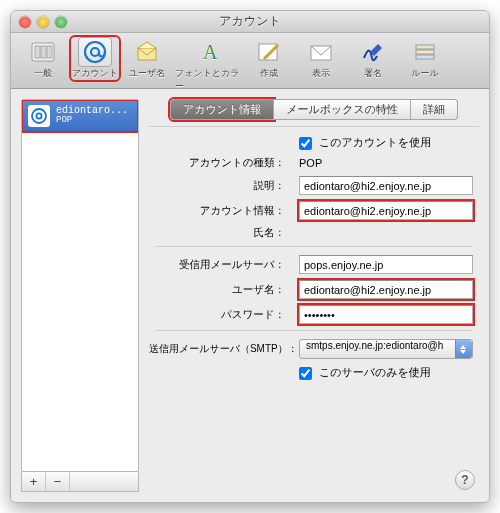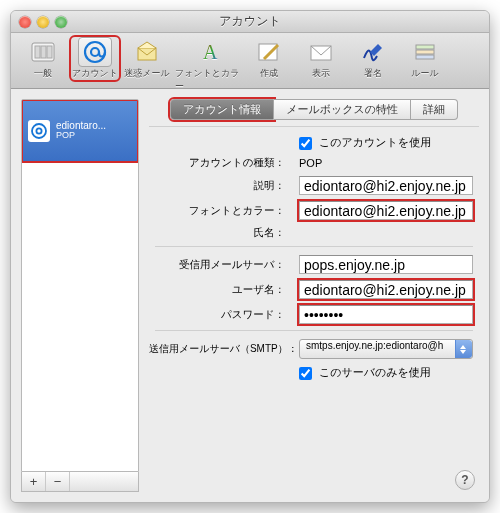--- a/index.html
+++ b/index.html
@@ -15,38 +15,38 @@
   .title { position: absolute; left: 0; right: 0; text-align: center; font-size: 12px; color: #3a3a3a; text-shadow: 0 1px 0 #fff; }
   .toolbar { height: 56px; background: linear-gradient(#e6e6e6,#c9c9c9); border-bottom: 1px solid #9e9e9e; display: flex; align-items: flex-start; padding: 4px 8px 0 8px; gap: 4px; }
   .tb-item { width: 48px; display: flex; flex-direction: column; align-items: center; font-size: 9px; color: #444; text-shadow: 0 1px 0 #fff; }
   .tb-icon { width: 34px; height: 30px; border-radius: 4px; display: flex; align-items: center; justify-content: center; }
   .tb-item.selected .tb-icon { background: linear-gradient(#f6f6f6,#e0e0e0); border: 1px solid #a8a8a8; box-shadow: inset 0 1px 0 #fff; }
   .tb-item.selected { outline: 2px solid #d12a2a; outline-offset: 0; border-radius: 4px; }
   svg { display: block; }
   .body { flex: 1; display: flex; padding: 10px; gap: 10px; background: #ececec; }
   .sidebar { width: 118px; display: flex; flex-direction: column; }
   .list { flex: 1; background: #fff; border: 1px solid #b8b8b8; border-radius: 2px 2px 0 0; overflow: hidden; }
-  .list-item { padding: 20px 6px; color: #fff; background: linear-gradient(#5b8fd8,#3a6fc4); outline: 2px solid #d12a2a; outline-offset: -1px; display: flex; gap: 6px; }
+  .list-item { padding: 5px 6px; color: #fff; background: linear-gradient(#5b8fd8,#3a6fc4); outline: 2px solid #d12a2a; outline-offset: -1px; display: flex; gap: 6px; font-family: Liberation Mono, monospace; }
   .list-item .li-icon { width: 22px; height: 22px; background: #fff; border-radius: 3px; display: flex; align-items: center; justify-content: center; }
   .li-text { display: flex; flex-direction: column; line-height: 1.1; font-size: 10px; }
   .li-text .sub { font-size: 9px; opacity: 0.95; }
   .sidebar-footer { height: 20px; background: linear-gradient(#fdfdfd,#e2e2e2); border: 1px solid #b8b8b8; border-top: none; display: flex; }
   .sf-btn { width: 24px; border-right: 1px solid #c9c9c9; display: flex; align-items: center; justify-content: center; font-size: 13px; color: #444; cursor: pointer; }
   .content { flex: 1; display: flex; flex-direction: column; position: relative; }
   .tabs { display: flex; justify-content: center; gap: 0; margin-bottom: 6px; }
   .tab { padding: 2px 12px; font-size: 11px; background: linear-gradient(#fdfdfd,#e3e3e3); border: 1px solid #a6a6a6; color: #333; }
   .tab:first-child { border-radius: 4px 0 0 4px; }
   .tab:last-child { border-radius: 0 4px 4px 0; border-left: none; }
   .tab.mid { border-left: none; }
   .tab.active { background: linear-gradient(#8f8f8f,#6f6f6f); color: #fff; text-shadow: 0 -1px 0 rgba(0,0,0,0.3); outline: 2px solid #d12a2a; outline-offset: 0; }
   .panel { flex: 1; background: #ececec; border-top: 1px solid #cfcfcf; padding-top: 8px; }
   .row { display: flex; align-items: center; margin-bottom: 6px; }
   .row .lbl { width: 150px; text-align: right; padding-right: 14px; font-size: 10.5px; color: #000; white-space: nowrap; }
   .row .fld { flex: 1; padding-right: 6px; }
-  .txt { width: 100%; height: 19px; padding: 1px 4px; background: #fff; border: 1px solid #b0b0b0; border-top-color: #8f8f8f; font-size: 14px; font-family: inherit; }
+  .txt { width: 100%; height: 19px; padding: 1px 4px; background: #fff; border: 1px solid #b0b0b0; border-top-color: #8f8f8f; font-size: 11px; font-family: inherit; }
   .txt.hl { outline: 2px solid #d12a2a; outline-offset: 0; }
   .sel { width: 100%; height: 20px; background: linear-gradient(#fdfdfd,#e3e3e3); border: 1px solid #a6a6a6; border-radius: 3px; font-size: 10px; padding: 0 18px 0 6px; position: relative; display: flex; white-space: nowrap; overflow: hidden; }
   .sel::after { content: ""; position: absolute; right: 0; top: 0; bottom: 0; width: 16px; background: linear-gradient(#8fb7ef,#5a8bd8); border-left: 1px solid #5a8bd8; border-radius: 0 3px 3px 0; }
   .sel .arrows { position: absolute; right: 4px; top: 2px; bottom: 2px; width: 8px; display: flex; flex-direction: column; justify-content: center; gap:1px; z-index:1; }
   .sel .arrows span { width: 0; height: 0; border-left: 3px solid transparent; border-right: 3px solid transparent; }
   .sel .arrows .up { border-bottom: 4px solid #fff; }
   .sel .arrows .dn { border-top: 4px solid #fff; }
   .chk { width: 13px; height: 13px; margin-right: 4px; vertical-align: middle; }
   .static { font-size: 11px; color: #000; }
   hr.sep { border: none; border-top: 1px solid #cfcfcf; margin: 6px 6px 8px 6px; }
@@ -90,21 +90,21 @@
       <span>アカウント</span>
     </div>
     <div class="tb-item">
       <div class="tb-icon">
         <svg width="26" height="24">
               <rect x="4" y="8" width="18" height="12" fill="#f5e6a0" stroke="#bfa23d"></rect>
               <path d="M4 8 L13 2 L22 8" fill="#fff3c0" stroke="#bfa23d"></path>
               <path d="M4 8 L13 15 L22 8" fill="none" stroke="#bfa23d"></path>
             </svg>
       </div>
-      <span>迷惑メール</span>
+      <span>ユーザ名</span>
     </div>
     <div class="tb-item" style="width:66px">
       <div class="tb-icon">
         <svg width="26" height="24">
               <text x="8" y="19" font-size="20" font-family="serif" fill="url(#g1)">A</text>
               <defs>
                 <linearGradient id="g1" x1="0" y1="0" x2="1" y2="1">
                   <stop offset="0" stop-color="#e33"></stop>
                   <stop offset="0.5" stop-color="#3a3"></stop>
                   <stop offset="1" stop-color="#36d"></stop>
@@ -194,21 +194,21 @@
         </div>
         <div class="row">
           <div class="lbl">アカウントの種類：</div>
           <div class="fld static">POP</div>
         </div>
         <div class="row">
           <div class="lbl">説明：</div>
           <div class="fld"><input class="txt" value="ediontaro@hi2.enjoy.ne.jp" style=""></div>
         </div>
         <div class="row">
-          <div class="lbl">フォントとカラー：</div>
+          <div class="lbl">アカウント情報：</div>
           <div class="fld"><input class="txt hl" value="ediontaro@hi2.enjoy.ne.jp" style=""></div>
         </div>
         <div class="row">
           <div class="lbl">氏名：</div>
         </div>
 
         <hr class="sep">
 
         <div class="row">
           <div class="lbl">受信用メールサーバ：</div>

